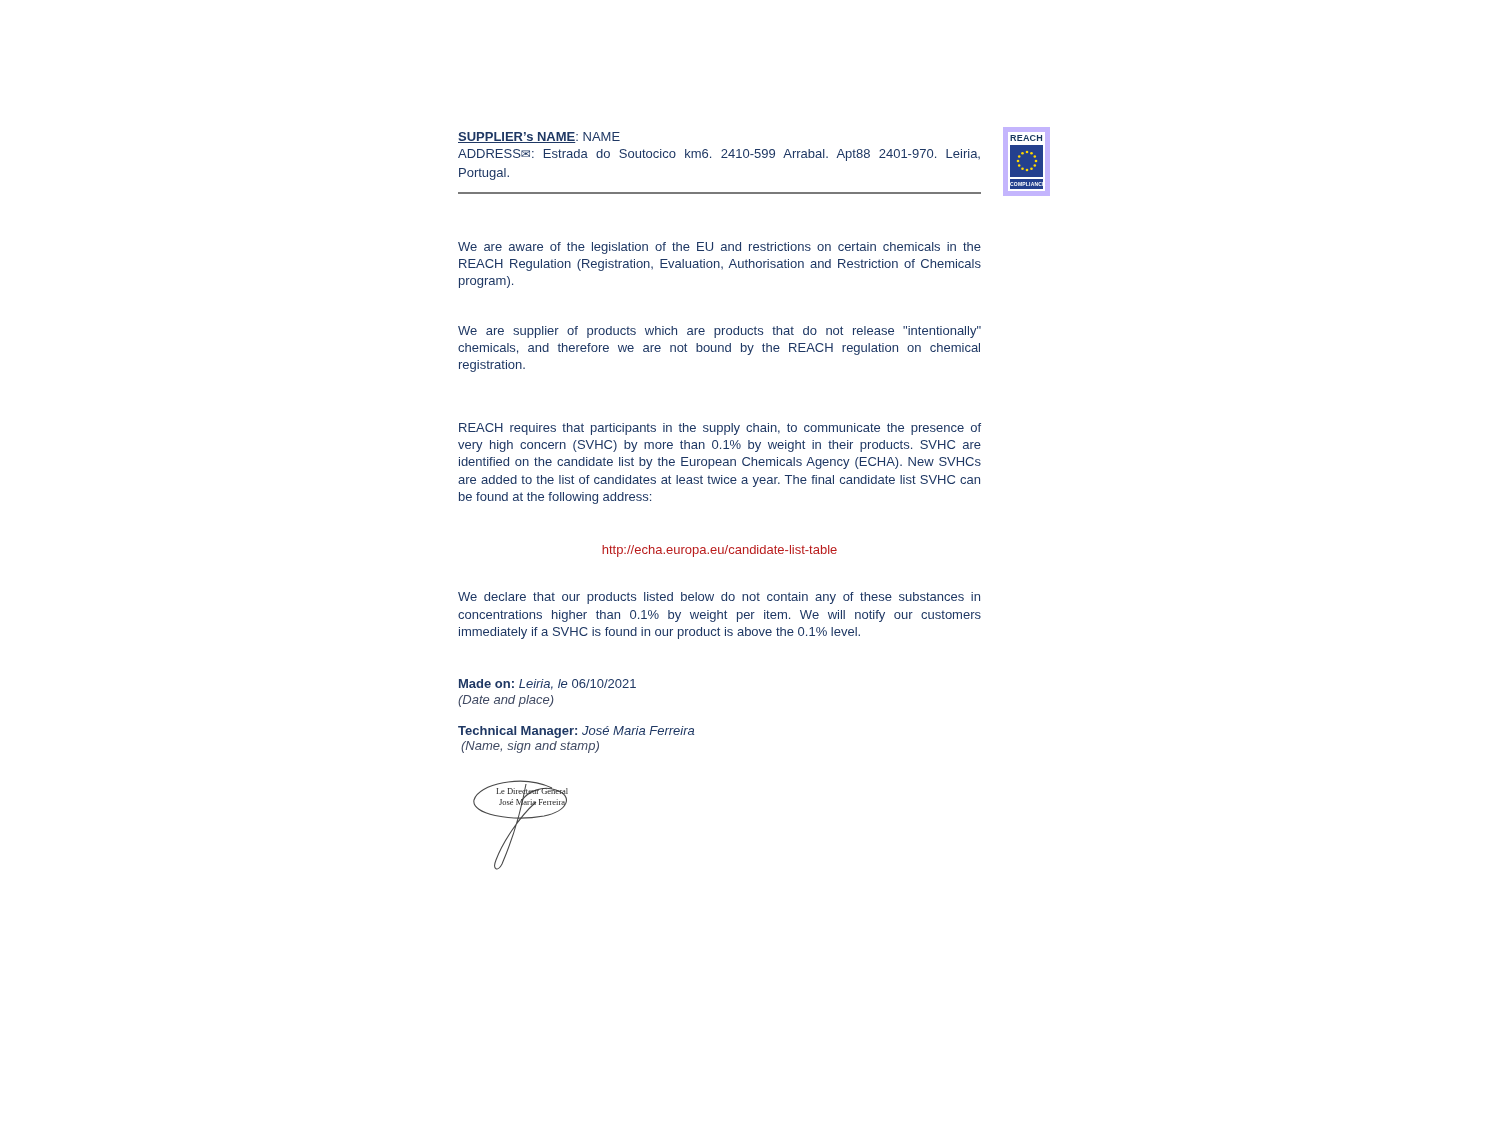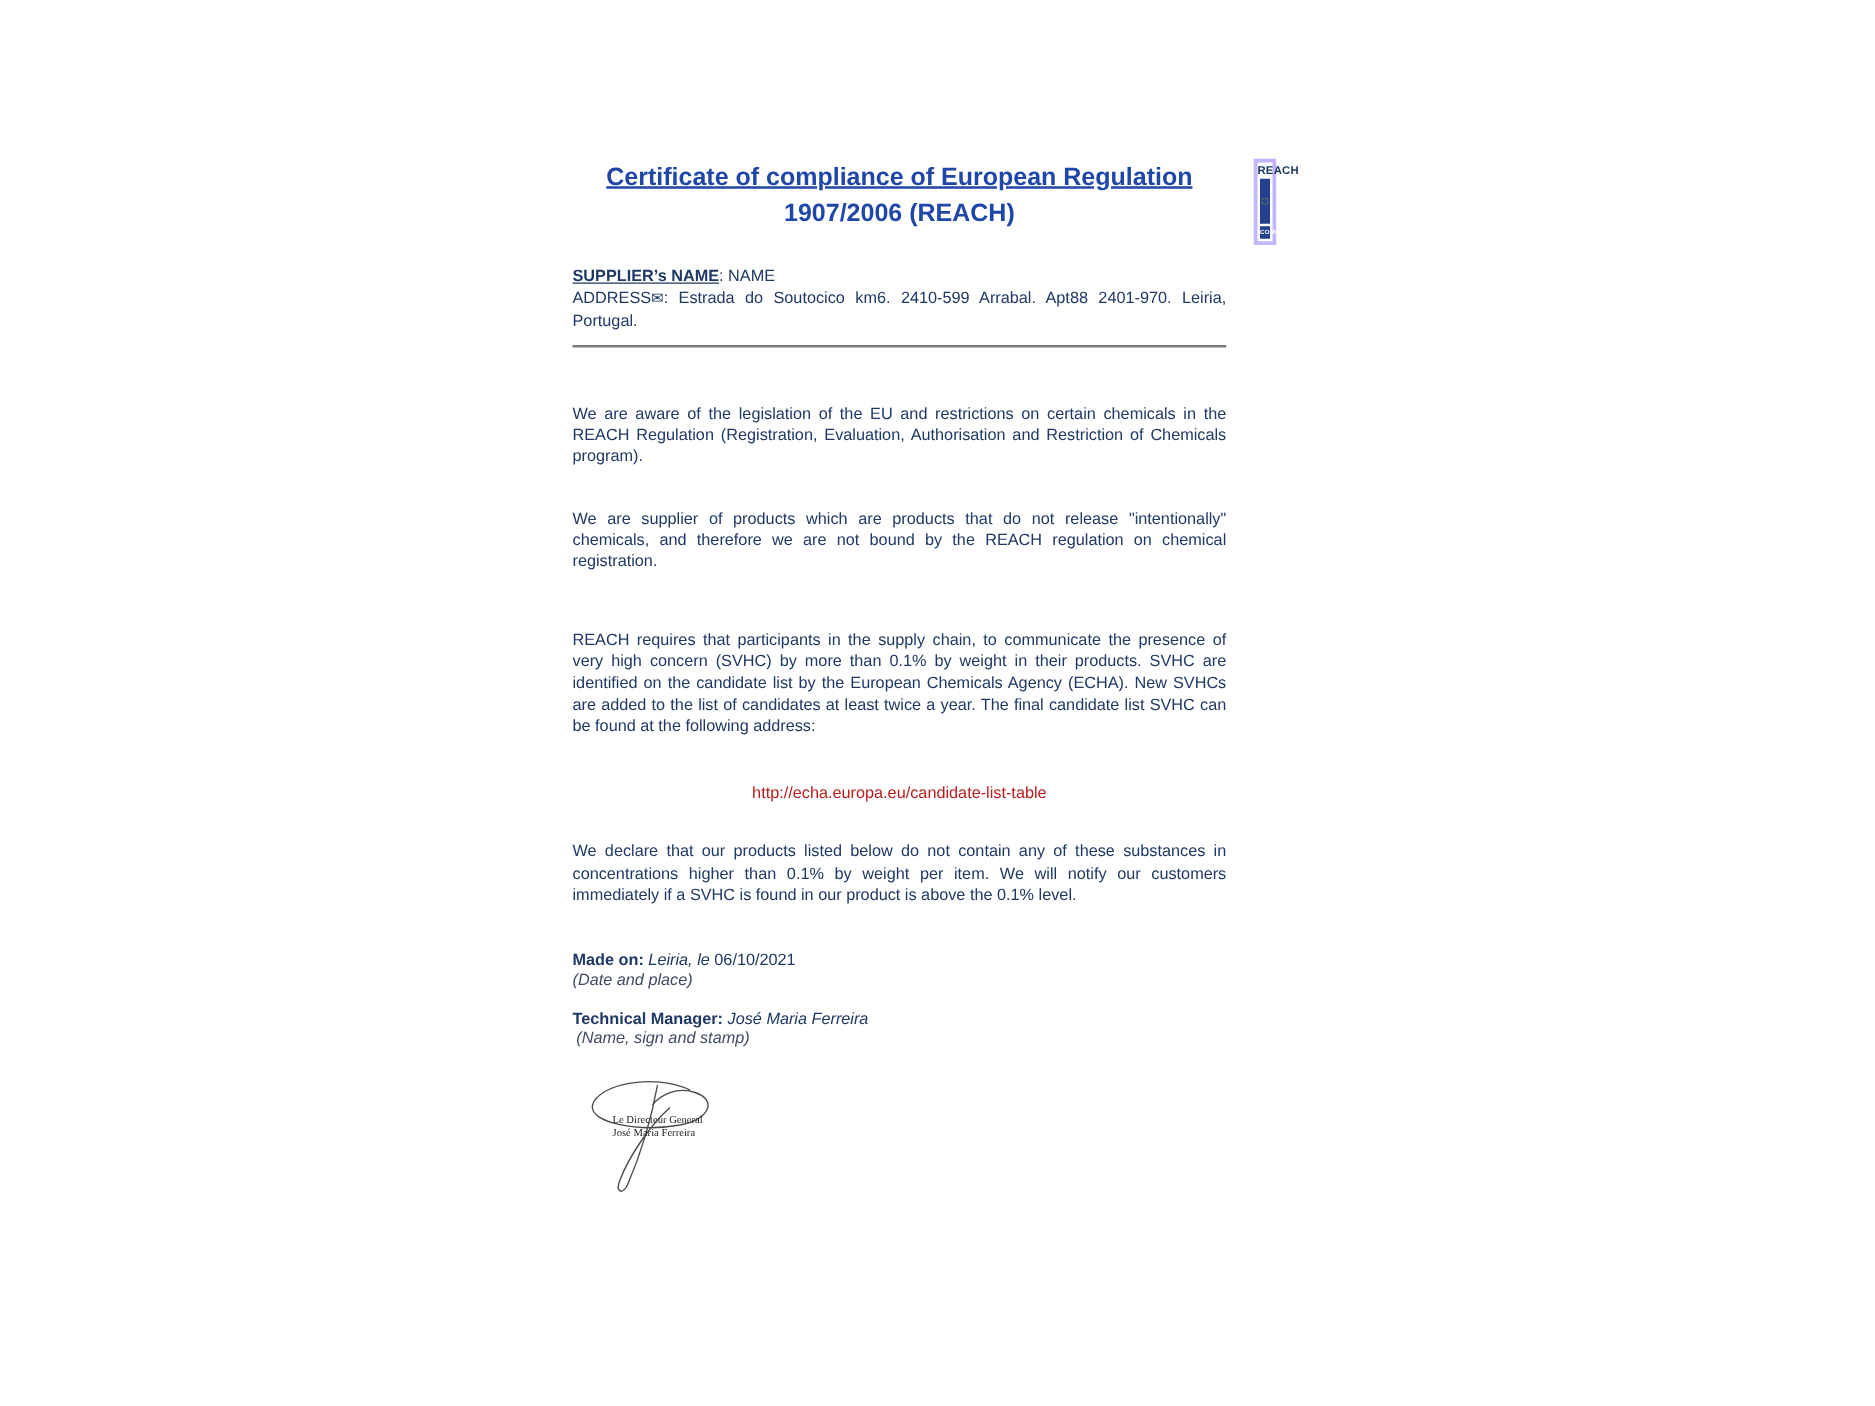--- a/index.html
+++ b/index.html
@@ -4,22 +4,22 @@
 <style>
   * { margin:0; padding:0; box-sizing:border-box; }
   html,body { background:#ffffff; }
   body {
     width:1500px; height:1125px; position:relative; overflow:hidden;
     font-family:"Liberation Sans", sans-serif;
   }
 
   
   .logo {
-    position:absolute; left:1003px; top:127px; width:18px; height:69px;
-    border:3px solid #c4b5fd; background:#fff;
+    position:absolute; left:1003px; top:127px; width:47px; height:69px;
+    border:5px solid #c4b5fd; background:#fff;
     display:flex; flex-direction:column;
   }
   .logo-top {
     height:13px; line-height:13px; text-align:center;
     font-weight:700; font-size:9px; color:#17365d; letter-spacing:0.2px;
   }
   .logo-flag {
     flex:1; margin:0 2px; background:#24408e;
     display:flex; align-items:center; justify-content:center;
   }
@@ -65,23 +65,23 @@
   .tech { line-height:16px; }
   .note-2 { margin-left:3px; }
 
   
   .signature {
     position:relative; margin-top:14px; margin-left:4px;
     width:150px; height:105px;
   }
   .scribble { position:absolute; left:0; top:0; }
   .stamp-text {
-    position:absolute; left:28px; top:40px; width:84px;
+    position:absolute; left:28px; top:20px; width:84px;
     font-family:"Liberation Serif", serif; font-size:8.5px;
-    line-height:11px; color:#222222; 
+    line-height:11px; color:#222222; text-align:center;
   }
 </style>
 </head>
 <body>
 
 <div class="page">
 
   <div class="logo">
     <div class="logo-top">REACH</div>
     <div class="logo-flag">
@@ -100,24 +100,20 @@
           <circle cx="19.5" cy="7.2" r="1.3"></circle>
             <circle cx="22.8" cy="10.5" r="1.3"></circle>
         </g>
       </svg>
     </div>
     <div class="logo-bottom">COMPLIANCE</div>
   </div>
 
   <div class="column">
 
-    <h1 class="title">
-      <span class="u">Certificate of compliance of European Regulation</span><br>
-      <span>1907/2006 (REACH)</span>
-    </h1>
 
     <div class="supplier">
       <p class="supplier-line"><span class="bold u">SUPPLIER’s NAME</span><span>: NAME</span></p>
       <p class="supplier-line justify"><span>ADDRESS</span><span class="icon">✉</span><span>: Estrada do Soutocico km6. 2410-599 Arrabal. Apt88 2401-970. Leiria, Portugal.</span></p>
     </div>
 
     <hr class="divider">
 
     <p class="para p-awareness">We are aware of the legislation of the EU and restrictions on certain chemicals in the REACH Regulation (Registration, Evaluation, Authorisation and Restriction of Chemicals program).</p>
 

